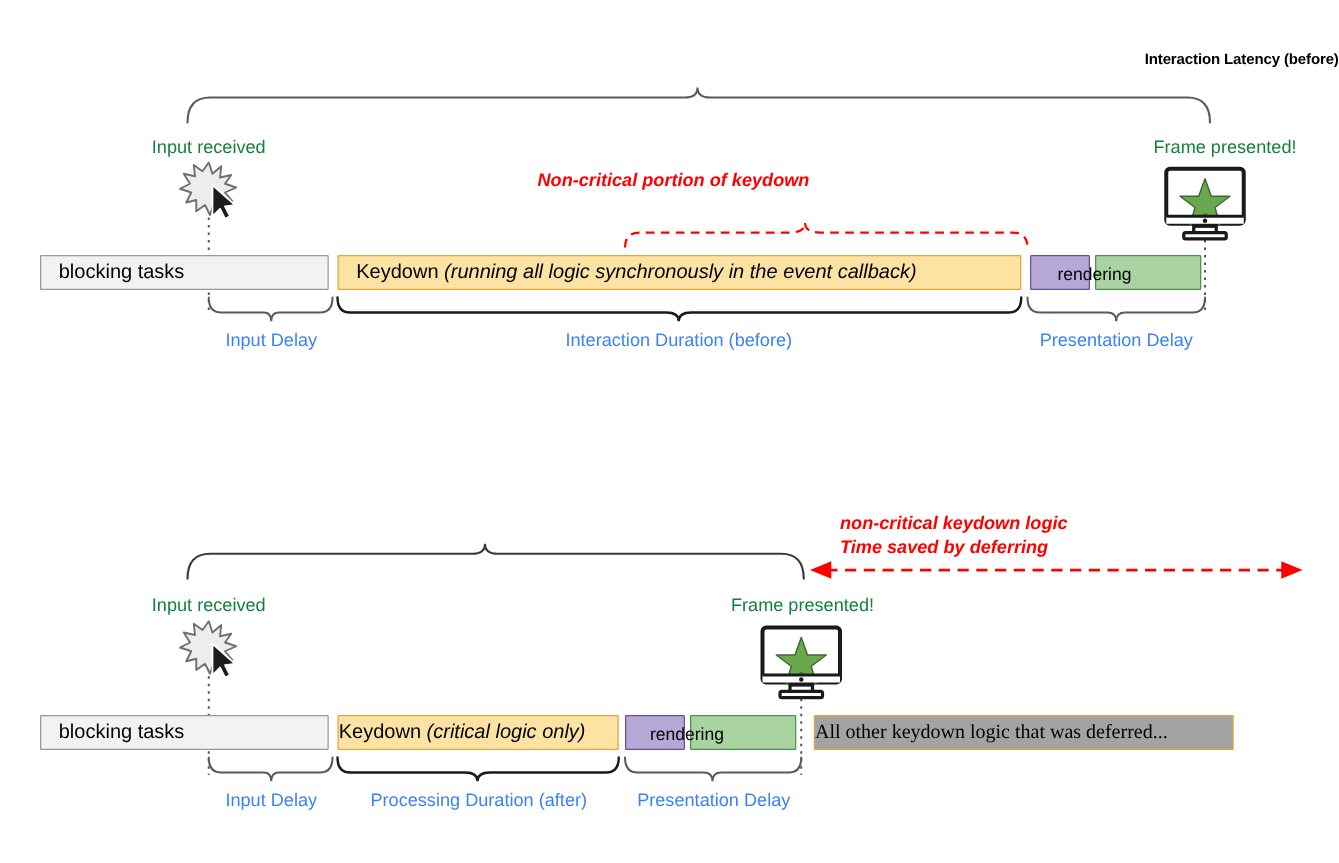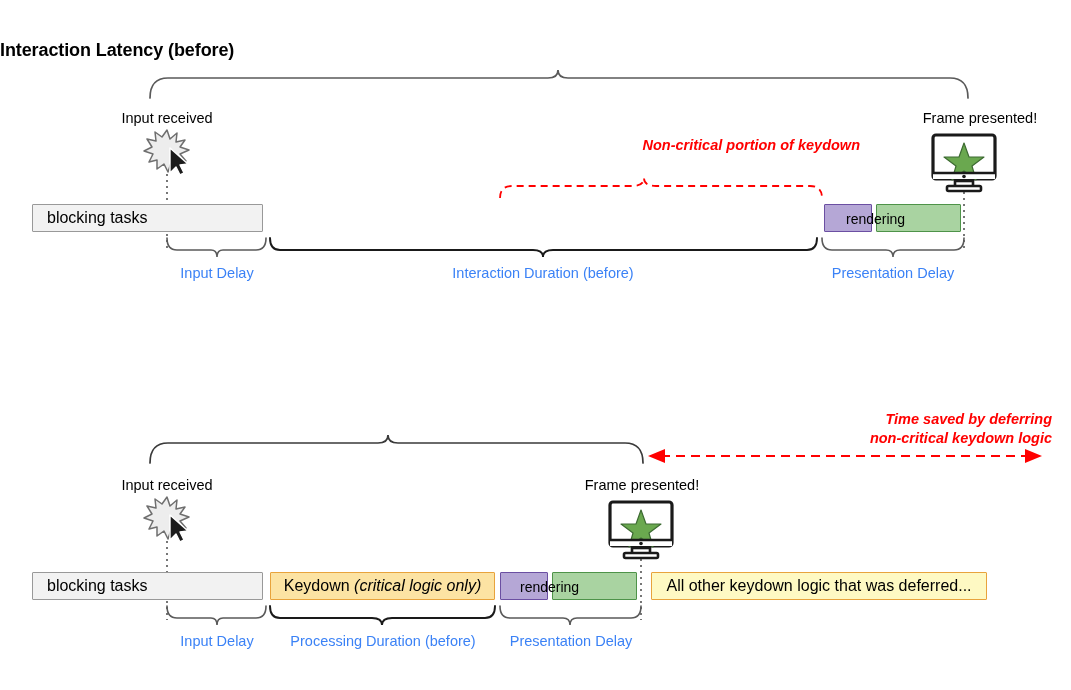--- a/index.html
+++ b/index.html
@@ -18,52 +18,52 @@
   .stage {
     position: absolute;
     left: 0; top: 0;
     width: 1071px;
     height: 690px;
   }
   .abs { position: absolute; }
 
   
   .section-title {
-    font-size: 18px;
+    font-size: 12px;
     font-weight: bold;
-    text-align: left;
+    text-align: right;
     letter-spacing: -0.1px;
     white-space: nowrap;
     color: #000;
   }
 
   
   .event-label {
     font-size: 14.5px;
     font-weight: normal;
     white-space: nowrap;
-    color: #000000;
+    color: #15803d;
     text-align: center;
   }
 
   
   .phase-label {
     font-size: 14.5px;
     white-space: nowrap;
     text-align: center;
     color: #3b82f6;
   }
 
   
   .annot-red {
     font-size: 14.5px;
     font-weight: bold;
     font-style: italic;
     color: #ff0000;
-    text-align: right;
+    text-align: left;
     line-height: 1.28;
     white-space: nowrap;
   }
 
   
   .bar {
     position: absolute;
     box-sizing: border-box;
     height: 28px;
     display: flex;
@@ -71,21 +71,20 @@
     border-radius: 1px;
   }
   .bar-text {
     font-size: 16px;
     white-space: nowrap;
     padding-left: 14px;
     line-height: 1;
   }
   .bar-text.centered {
     width: 100%;
-    text-align: center;
     padding-left: 0;
   }
   .bar-text .ital { font-style: italic; }
 
   .bar-blocking {
     background: #f2f2f2;
     border: 1.4px solid #999999;
   }
   .bar-keydown {
     background: #fce3a3;
@@ -93,22 +92,23 @@
   }
   .bar-purple {
     background: #b5a7d6;
     border: 1.4px solid #6b4fa2;
   }
   .bar-green {
     background: #a9d3a1;
     border: 1.4px solid #4e9349;
   }
   .bar-deferred {
-    background: #fef9c3;
+    background: #a3a3a3;
     border: 1.4px solid #e8a33c;
+    font-family: Liberation Serif, serif;
   }
 
   
   .rendering-label {
     position: absolute;
     font-size: 14px;
     white-space: nowrap;
     line-height: 1;
     color: #000;
     z-index: 6;
@@ -172,20 +172,23 @@
 
   <svg class="svg-layer" viewBox="0 0 1071 690">
     <path d="M 500 198 Q 500 186 512 186 L 632 186 Q 644 186 644 178 Q 644 186 656 186 L 810 186 Q 822 186 822 198" fill="none" stroke="#ff0000" stroke-width="1.8" stroke-dasharray="7 5" stroke-linecap="butt"></path>
   </svg>
 
   <div class="abs" style="left:0; top:204px; width:1071px; height:30px;">
     <div class="bar bar-blocking" style="left:32px; width:231px;">
       <span class="bar-text">blocking tasks</span>
     </div>
 
+    <div class="bar bar-keydown" style="left:270px; width:547px;">
+      <span class="bar-text"><span>Keydown </span><span class="ital">(running all logic synchronously in the event callback)</span></span>
+    </div>
 
     <div class="bar bar-purple" style="left:824px; width:48px;"></div>
 
     <div class="bar bar-green" style="left:876px; width:85px;"></div>
 
     <span class="rendering-label" style="left:846px; top:8px;">rendering</span>
   </div>
 
   <svg class="svg-layer" viewBox="0 0 1071 690">
 
@@ -199,22 +202,22 @@
   <div class="phase-label abs" style="left:147px; top:265px; width:140px;">Input Delay</div>
   <div class="phase-label abs" style="left:443px; top:265px; width:200px;">Interaction Duration (before)</div>
   <div class="phase-label abs" style="left:813px; top:265px; width:160px;">Presentation Delay</div>
 
 
   <svg class="svg-layer" viewBox="0 0 1071 690">
     <path d="M 150 463 Q 150 443 168 443 L 378 443 Q 388 443 388 435 Q 388 443 398 443 L 625 443 Q 643 443 643 463" fill="none" stroke="#3a3a3a" stroke-width="1.7" stroke-linecap="round"></path>
   </svg>
 
   <div class="annot-red abs" style="left:672px; top:410px; width:380px;">
+    <div>non-critical keydown logic</div>
     <div>Time saved by deferring</div>
-    <div>non-critical keydown logic</div>
   </div>
 
   <svg class="svg-layer" viewBox="0 0 1071 690">
     <line x1="661" y1="456" x2="1029" y2="456" stroke="#ff0000" stroke-width="2.2" stroke-dasharray="9 6"></line>
     <polygon points="648,456 665,449 665,463" fill="#ff0000"></polygon>
     <polygon points="1042,456 1025,449 1025,463" fill="#ff0000"></polygon>
   </svg>
 
   <div class="event-label abs" style="left:97px; top:477px; width:140px;">Input received</div>
 
@@ -258,16 +261,16 @@
   <svg class="svg-layer" viewBox="0 0 1071 690">
 
     <path d="M 167 606 Q 167 618 177 618 L 211 618 Q 217 618 217 625 Q 217 618 223 618 L 256 618 Q 266 618 266 606" fill="none" stroke="#5a5a5a" stroke-width="1.6" stroke-linecap="round"></path>
 
     <path d="M 270 606 Q 270 618 280 618 L 372 618 Q 382 618 382 625 Q 382 618 392 618 L 485 618 Q 495 618 495 606" fill="none" stroke="#1a1a1a" stroke-width="1.9" stroke-linecap="round"></path>
 
     <path d="M 500 606 Q 500 618 510 618 L 563 618 Q 570 618 570 625 Q 570 618 577 618 L 631 618 Q 641 618 641 606" fill="none" stroke="#5a5a5a" stroke-width="1.6" stroke-linecap="round"></path>
   </svg>
 
   <div class="phase-label abs" style="left:147px; top:633px; width:140px;">Input Delay</div>
-  <div class="phase-label abs" style="left:283px; top:633px; width:200px;">Processing Duration (before)</div>
+  <div class="phase-label abs" style="left:283px; top:633px; width:200px;">Processing Duration (after)</div>
   <div class="phase-label abs" style="left:491px; top:633px; width:160px;">Presentation Delay</div>
 
 </div>
 
 </body></html>

